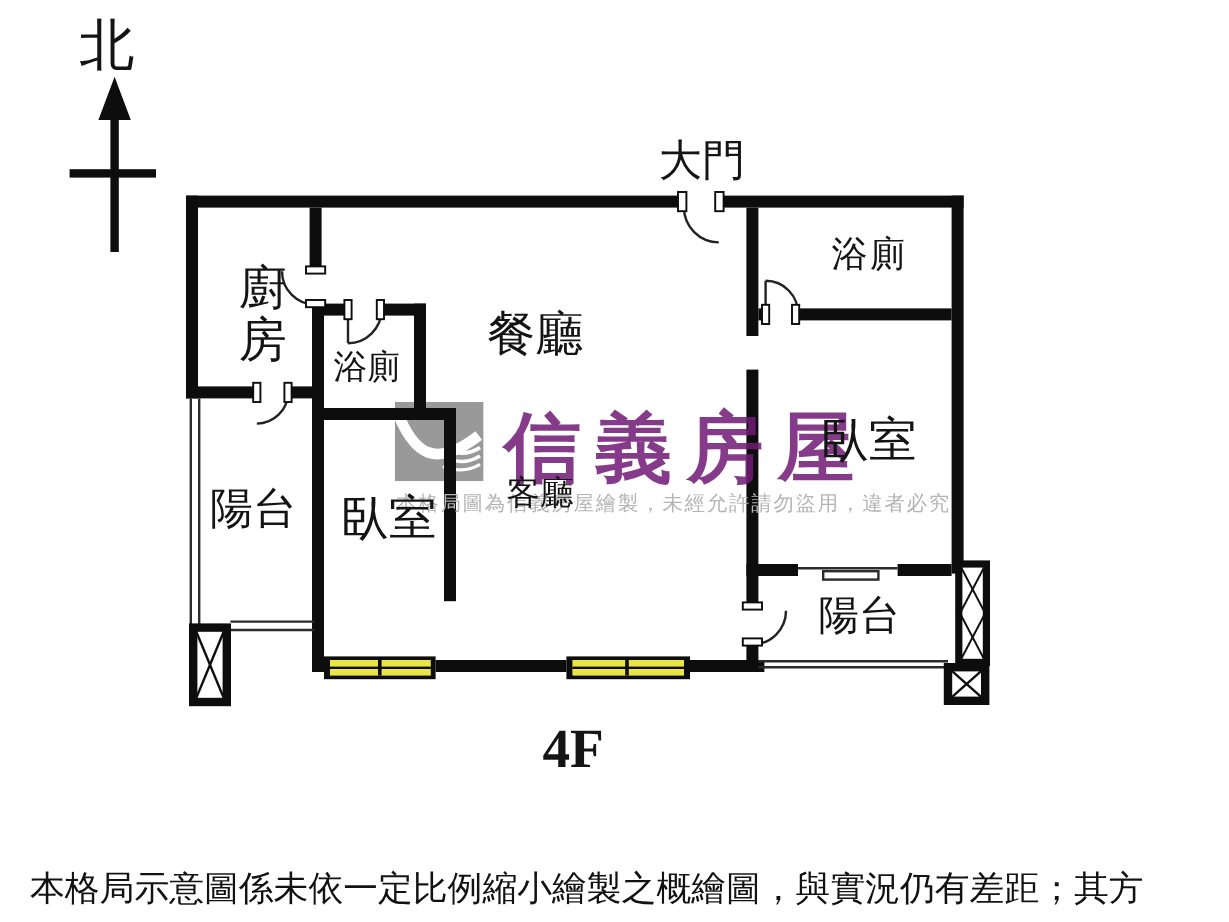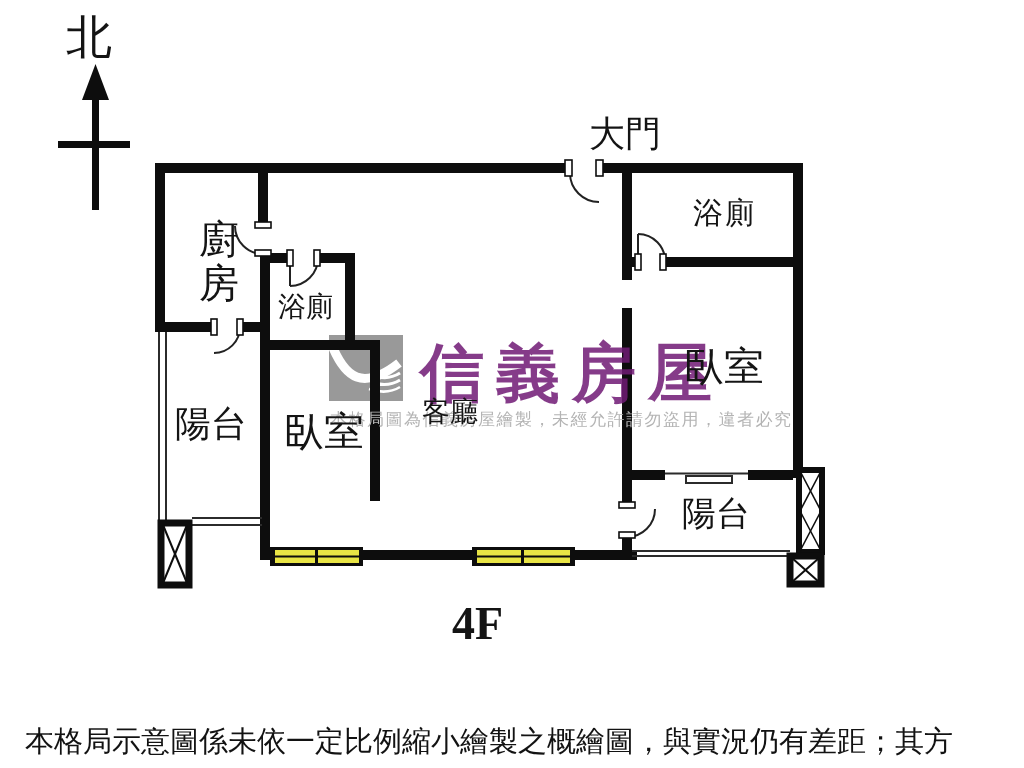--- a/index.html
+++ b/index.html
@@ -140,23 +140,24 @@
         <line x1="792" y1="558" x2="819" y2="582" stroke-width="2"></line>
         <line x1="819" y1="558" x2="792" y2="582" stroke-width="2"></line>
       </g>
     </g>
   </svg>
 
   <div class="brand" style="left:420px;top:330px;font-size:64px;">信義房屋</div>
   <div class="notice" style="left:330px;top:408px;font-size:17px;">本格局圖為信義房屋繪製，未經允許請勿盜用，違者必究</div>
 
   <div class="lbl" style="left:66px;top:14px;font-size:46px;">北</div>
-  <div class="lbl" style="left:549px;top:116px;font-size:36px;margin-left:40px;">大門</div>
+  <div class="lbl" style="left:549px;top:116px;font-size:36px;">大門</div>
   <div class="lbl wrap" style="left:191px;top:218px;font-size:40px;width:48px;line-height:44px;">廚房</div>
   <div class="lbl" style="left:693px;top:197px;font-size:30px;letter-spacing:2px;">浴廁</div>
+  <div class="lbl" style="left:406px;top:258px;font-size:40px;">餐廳</div>
   <div class="lbl" style="left:278px;top:292px;font-size:28px;">浴廁</div>
   <div class="lbl" style="left:284px;top:411px;font-size:40px;">臥室</div>
   <div class="lbl" style="left:422px;top:397px;font-size:28px;">客廳</div>
   <div class="lbl" style="left:684px;top:346px;font-size:40px;">臥室</div>
   <div class="lbl" style="left:175px;top:406px;font-size:36px;">陽台</div>
   <div class="lbl" style="left:682px;top:496px;font-size:34px;">陽台</div>
   <div class="lbl" style="left:452px;top:600px;font-size:46px;font-weight:600;">4F</div>
 
   <div class="disclaimer">
     <div>本格局示意圖係未依一定比例縮小繪製之概繪圖，與實況仍有差距；其方</div>

